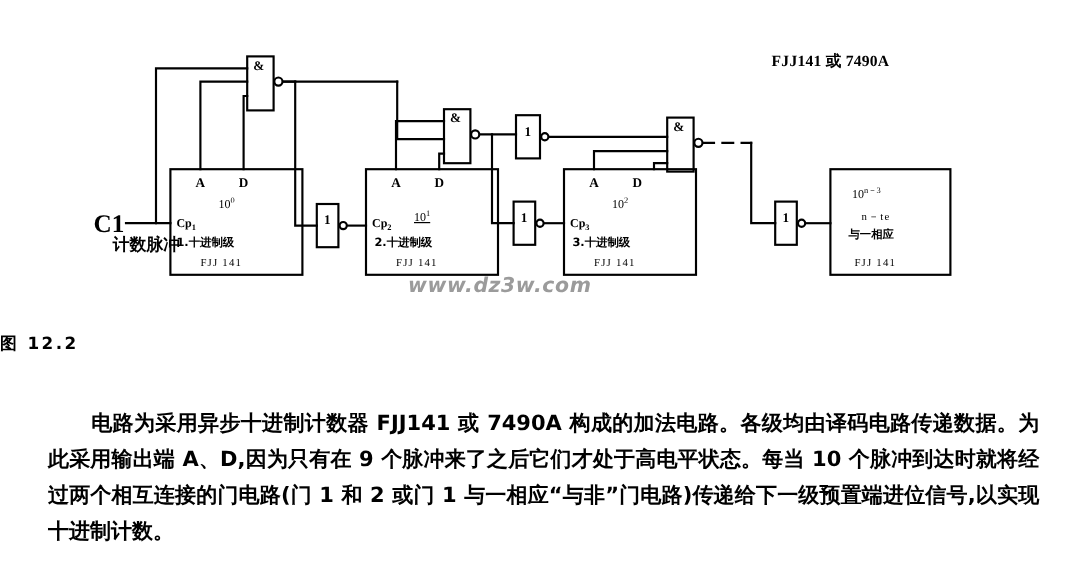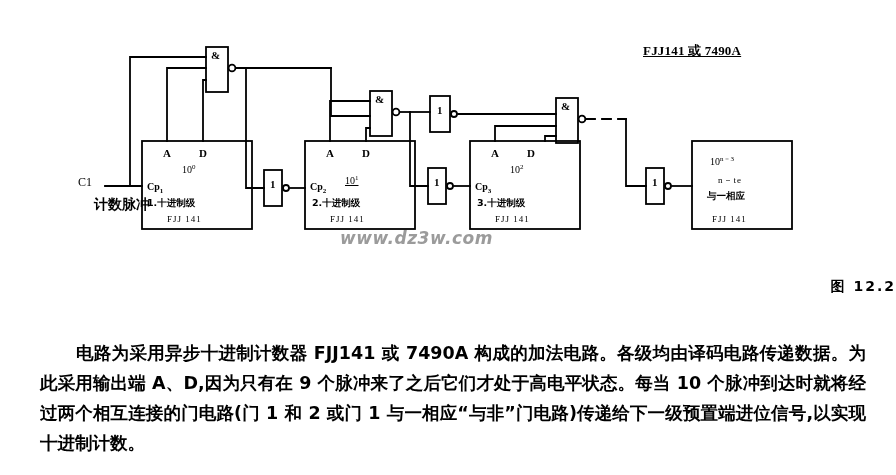--- a/index.html
+++ b/index.html
@@ -69,25 +69,24 @@
   }
   .gate-sym {
     font-size: 11px;
     font-weight: bold;
     font-family: "Liberation Serif", "DejaVu Serif", serif;
   }
   #top-right-label {
     font-size: 13px;
     font-weight: bold;
     letter-spacing: 0.2px;
-    text-decoration: underline;
   }
   #c1-label {
-    font-size: 12px;
-    font-weight: normal;
+    font-size: 21px;
+    font-weight: bold;
   }
   #c1-sub {
     font-size: 14px;
     font-weight: bold;
     font-family: "DejaVu Sans", "Liberation Sans", sans-serif;
     margin-left: 32px;
   }
   #watermark {
     position: absolute;
     left: 300px;
@@ -99,21 +98,21 @@
     font-family: "DejaVu Sans", "Liberation Sans", sans-serif;
     letter-spacing: 0.5px;
     user-select: none;
     margin-left: 40px;
   }
   #caption {
     position: absolute;
     left: 0;
     top: 278px;
     width: 896px;
-    text-align: right;
+    text-align: left;
     font-size: 14px;
     font-weight: bold;
     letter-spacing: 2px;
     font-family: "DejaVu Sans", "Liberation Sans", sans-serif;
   }
   
   #body-text {
     position: absolute;
     left: 38px;
     top: 336px;

